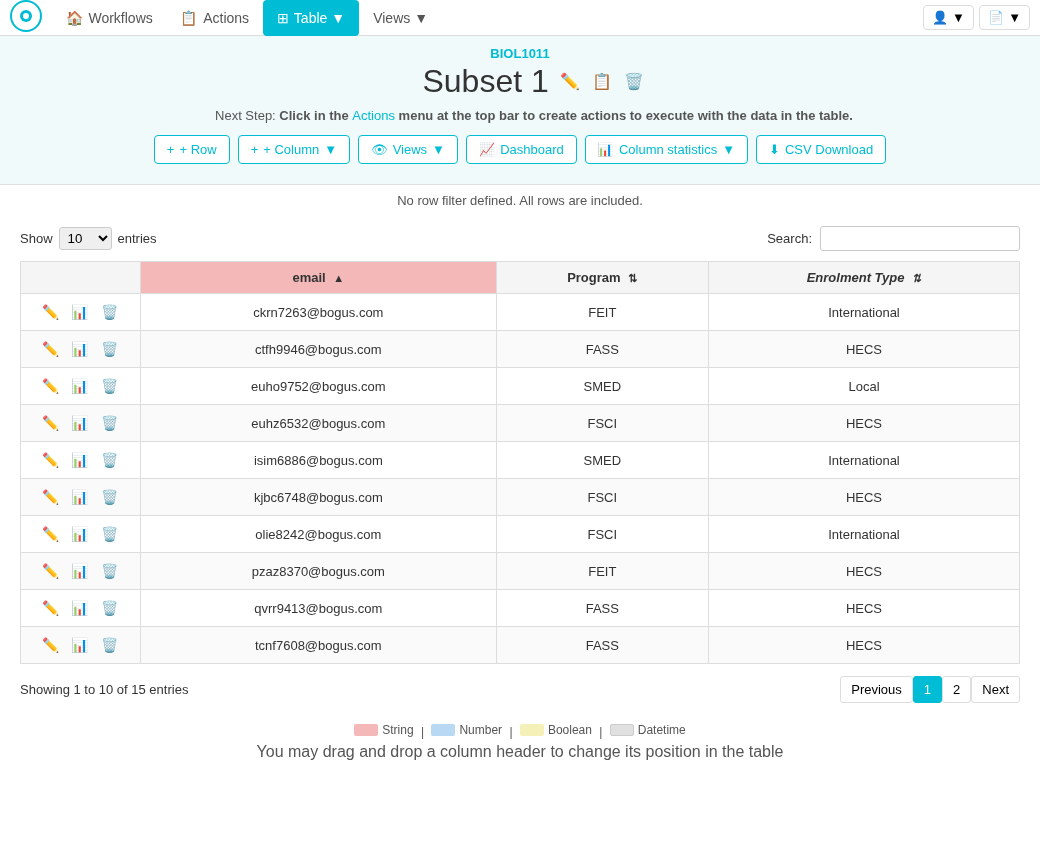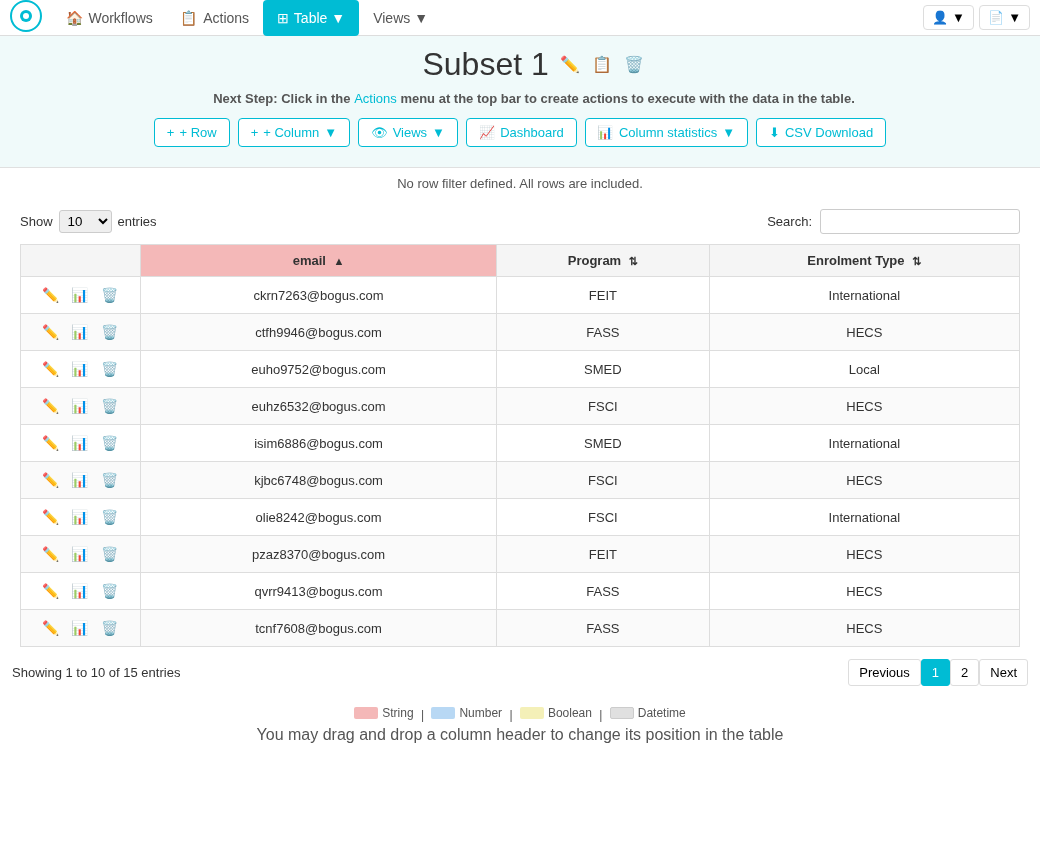--- a/index.html
+++ b/index.html
@@ -168,20 +168,21 @@
       white-space: nowrap;
     }
     table th.col-email {
       background: #f4b8b8;
     }
     table th.col-program {
       background: #f5f5f5;
     }
     table th.col-enrolment {
       background: #f5f5f5;
+      font-style: italic;
     }
     .actions-col {
       width: 120px;
       min-width: 100px;
     }
     .row-actions {
       display: flex;
       justify-content: center;
       gap: 8px;
     }
@@ -193,21 +194,21 @@
       font-size: 14px;
       padding: 2px;
     }
     .sort-icon { font-size: 11px; margin-left: 4px; }
 
     
     .pagination-area {
       display: flex;
       justify-content: space-between;
       align-items: center;
-      padding: 12px 12px;
+      padding: 12px 20px;
       font-size: 13px;
     }
     .pagination-btns {
       display: flex;
       align-items: center;
       gap: 0;
     }
     .page-btn {
       padding: 5px 10px;
       border: 1px solid #ddd;
@@ -287,30 +288,31 @@
       <span>▼</span>
     </button>
     <button class="nav-right-btn">
       <span>📄</span>
       <span>▼</span>
     </button>
   </div>
 </nav>
 
 <div class="page-header">
+  <div class="page-subtitle">BIOL1011</div>
   <div class="page-title">
     <span>Subset 1</span>
     <div class="page-title-icons">
       <button class="icon-btn" title="Edit">✏️</button>
       <button class="icon-btn" title="Copy">📋</button>
       <button class="icon-btn" title="Delete">🗑️</button>
     </div>
   </div>
   <div class="next-step">
-    <span style="font-weight:bold;margin-left:28px;">Next Step:</span>
+    <span style="font-weight:normal;margin-left:28px;">Next Step:</span>
     <span> Click in the </span>
     <a href="#">Actions</a>
     <span> menu at the top bar to create actions to execute with the data in the table.</span>
   </div>
 
   <div class="toolbar">
     <button class="toolbar-btn">
       <span>+</span>
       <span>+ Row</span>
     </button>

